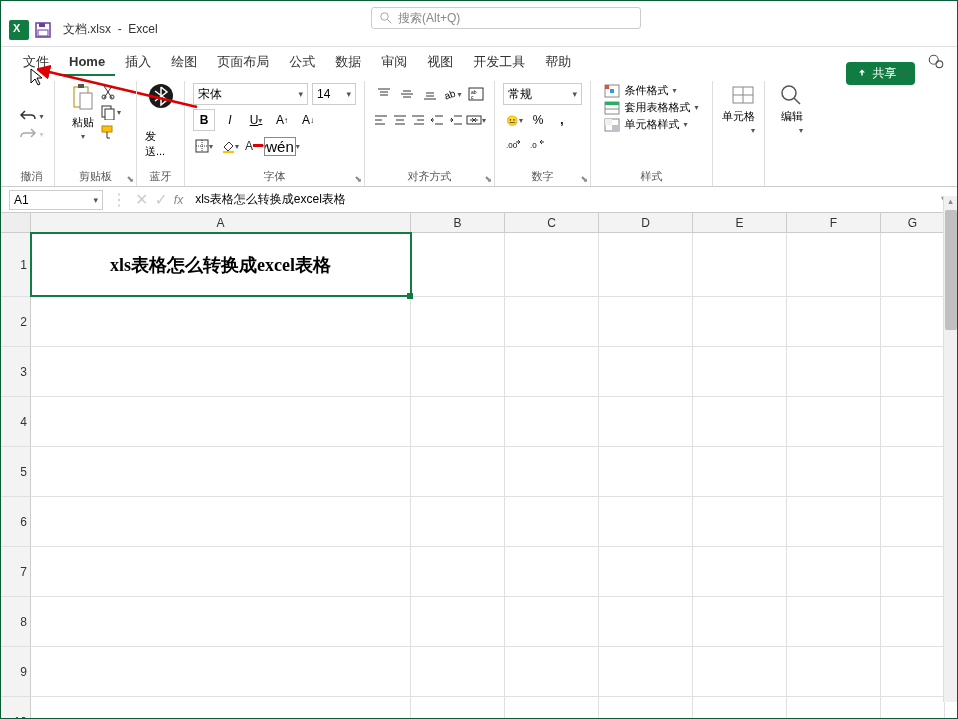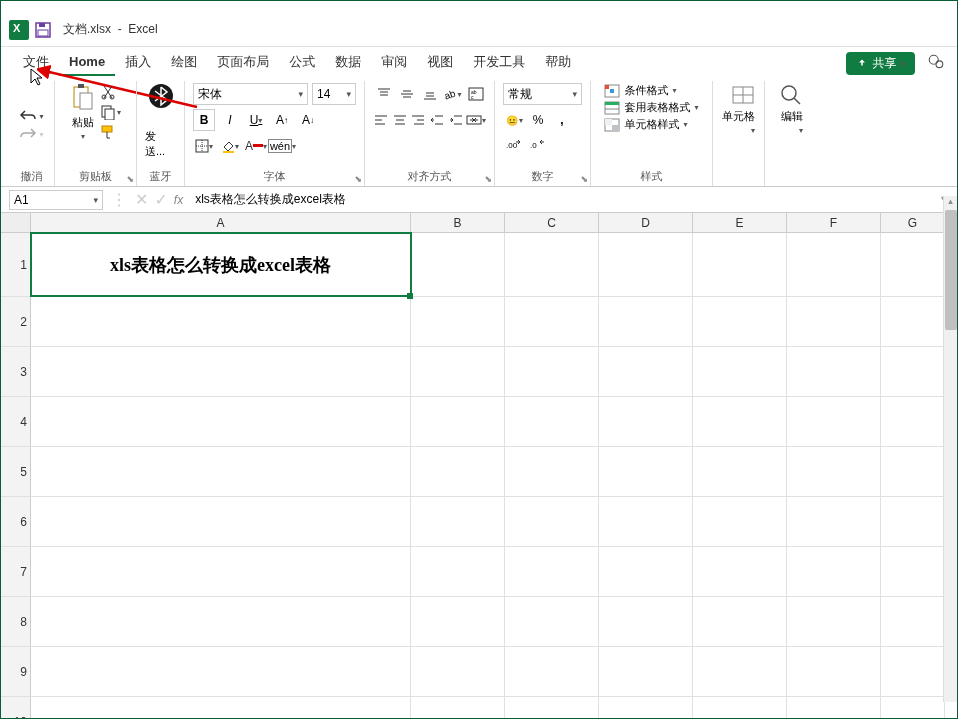--- a/index.html
+++ b/index.html
@@ -12,21 +12,21 @@
 .title-text { font-size: 12px; color: #333; }
 .search-box { position: absolute; left: 370px; top: 6px; width: 270px; height: 22px; border: 1px solid #ccc; border-radius: 3px; display: flex; align-items: center; padding: 0 8px; font-size: 12px; color: #888; }
 .search-box svg { margin-right: 6px; }
 .title-right { position: absolute; right: 8px; top: 4px; display: flex; align-items: center; gap: 12px; }
 .login-btn { background: #333; color: #fff; padding: 3px 10px; font-size: 11px; border-radius: 2px; }
 .win-btn { width: 28px; height: 24px; display: flex; align-items: center; justify-content: center; }
 
 .tabbar { height: 30px; display: flex; align-items: center; padding: 0 12px; position: relative; }
 .tab { padding: 5px 10px; font-size: 13px; color: #333; cursor: pointer; }
 .tab.active { font-weight: bold; border-bottom: 2px solid #107c41; }
-.share-btn { position: absolute; right: 42px; top: 5px; background: #107c41; color: #fff; padding: 3px 10px; border-radius: 4px; font-size: 12px; display: flex; align-items: center; gap: 4px; }
+.share-btn { position: absolute; right: 42px; top: 15px; background: #107c41; color: #fff; padding: 3px 10px; border-radius: 4px; font-size: 12px; display: flex; align-items: center; gap: 4px; }
 .collab-icon { position: absolute; right: 12px; top: 6px; }
 
 .ribbon { height: 110px; border-bottom: 1px solid #ccc; display: flex; padding: 4px 8px 0; background: #fff; }
 .ribbon-group { border-right: 1px solid #ddd; padding: 2px 8px; display: flex; flex-direction: column; justify-content: space-between; align-items: center; }
 .ribbon-group:last-child { border-right: none; }
 .group-label { font-size: 11px; color: #555; margin-top: 2px; }
 .group-body { display: flex; flex-direction: column; align-items: center; flex: 1; justify-content: center; }
 
 .undo-grp { width: 46px; }
 .undo-grp .group-body { gap: 4px; }
@@ -101,20 +101,27 @@
 <body>
 
 <div class="titlebar">
   <div class="app-icon"></div>
   <svg class="save-icon" viewBox="0 0 16 16">
       <rect x="1" y="1" width="14" height="14" fill="none" stroke="#6b3fa0" stroke-width="1.5"></rect>
       <rect x="4" y="1" width="6" height="4" fill="#6b3fa0"></rect>
       <rect x="3" y="8" width="10" height="6" fill="none" stroke="#6b3fa0"></rect>
     </svg>
   <span class="title-text"><span>文档.xlsx</span> &nbsp;-&nbsp; <span>Excel</span></span>
+  <div class="search-box">
+    <svg width="12" height="12" viewBox="0 0 16 16">
+        <circle cx="6" cy="6" r="5" fill="none" stroke="#888"></circle>
+        <line x1="10" y1="10" x2="15" y2="15" stroke="#888"></line>
+      </svg>
+    <span>搜索(Alt+Q)</span>
+  </div>
 </div>
 
 <div class="tabbar">
   <div class="tab">文件</div>
   <div class="tab active">Home</div>
   <div class="tab">插入</div>
   <div class="tab">绘图</div>
   <div class="tab">页面布局</div>
   <div class="tab">公式</div>
   <div class="tab">数据</div>
@@ -243,21 +250,21 @@
               <rect x="2" y="12" width="11" height="2" fill="#ffc107"></rect>
             </svg>
             <span class="drop">▾</span>
           </div>
         <div class="btn-flat">
             <span style="color:#333">A</span>
             <div style="width:12px;height:3px;background:#d00;margin-top:-2px"></div>
             <span class="drop">▾</span>
           </div>
         <div class="btn-flat">
-            <span style="font-size:11px;border:1px solid #888;padding:0 1px">wén</span>
+            <span style="font-size:15px;border:1px solid #888;padding:0 1px">wén</span>
             <span class="drop">▾</span>
           </div>
       </div>
     </div>
     <div class="group-label">字体</div>
     <span class="dialog-launcher">⬊</span>
   </div>
 
   <div class="ribbon-group align-grp" style="position:relative">
     <div class="align-body">

